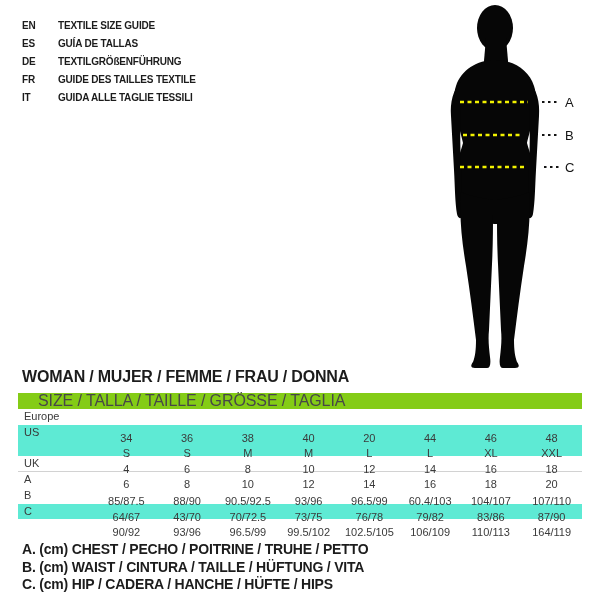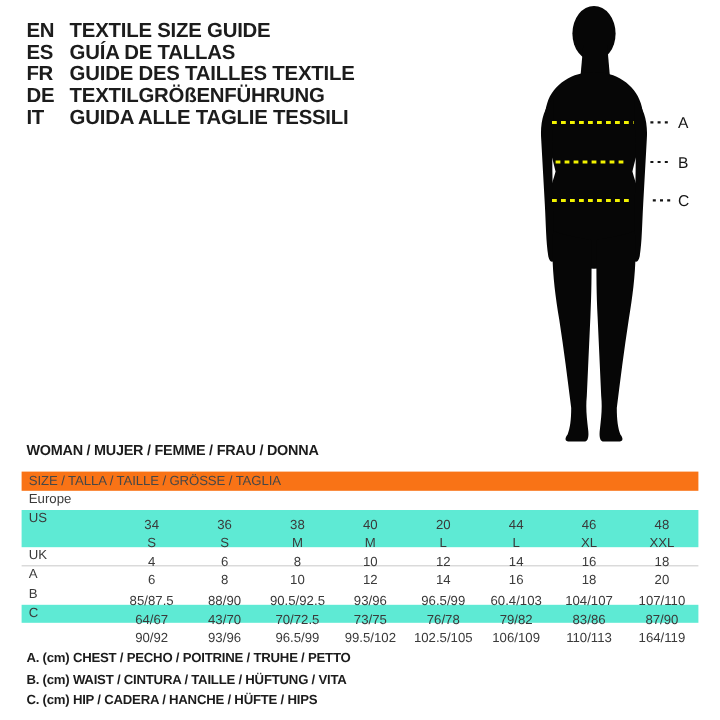--- a/index.html
+++ b/index.html
@@ -2,61 +2,61 @@
 <html><head>
 <meta charset="utf-8">
 <style>
   html,body{margin:0;padding:0;}
   .page{
     position:relative; width:600px; height:600px; background:#ffffff;
     font-family:"Liberation Sans", sans-serif; color:#1c1c1c; overflow:hidden;
   }
   
   .lang-block{position:absolute; left:22px; top:17px;}
-  .lang-line{display:flex; height:18px; line-height:18px; font-weight:bold; font-size:17px; letter-spacing:-0.2px;}
+  .lang-line{display:flex; height:18px; line-height:18px; font-weight:bold; font-size:10px; letter-spacing:-0.2px;}
   .lang-code{width:36px;}
   .lang-title{white-space:nowrap;}
   
   .figure-wrap{position:absolute; left:415px; top:0; width:185px; height:380px;}
   .marker-label{font-size:13px; fill:#141414; font-family:"Liberation Sans",sans-serif;}
   
-  .section-title{position:absolute; left:22px; top:368px; font-weight:bold; font-size:12px; letter-spacing:-0.2px;}
+  .section-title{position:absolute; left:22px; top:368px; font-weight:bold; font-size:16px; letter-spacing:-0.2px;}
   
   .size-table{position:absolute; left:18px; top:393px; width:564px;}
-  .t-header{height:16px; line-height:16px; background:#f97316; color:#474747; font-size:11px; padding-left:6px; box-sizing:border-box; letter-spacing:-0.1px;}
+  .t-header{height:16px; line-height:16px; background:#84cc16; color:#474747; font-size:16px; padding-left:20px; box-sizing:border-box; letter-spacing:-0.1px;}
   .t-row{display:flex; height:15.5px; line-height:15.5px; font-size:11px; color:#3a3a3a; box-sizing:border-box;align-items:center;}
   .t-row.shaded{background:#5eead4;}
   .t-row.sep{border-top:1.5px solid #d2d2d2; height:17px; line-height:15.5px;}
   .t-label{width:78px; padding-left:6px; box-sizing:border-box;}
   .t-cell{flex:1; text-align:center;margin-top:43px;}
   
   .measure-legend{position:absolute; left:22px; top:541px;}
-  .legend-line{height:17.5px; line-height:17.5px; font-weight:bold; font-size:11px; letter-spacing:-0.2px; white-space:nowrap;}
+  .legend-line{height:17.5px; line-height:17.5px; font-weight:bold; font-size:14px; letter-spacing:-0.2px; white-space:nowrap;}
 </style>
 </head>
 <body>
 
 <div class="page">
 
   <div class="lang-block">
       <div class="lang-line">
         <span class="lang-code">EN</span>
         <span class="lang-title">TEXTILE SIZE GUIDE</span>
       </div>
       <div class="lang-line">
         <span class="lang-code">ES</span>
         <span class="lang-title">GUÍA DE TALLAS</span>
       </div>
       <div class="lang-line">
+        <span class="lang-code">DE</span>
+        <span class="lang-title">TEXTILGRÖßENFÜHRUNG</span>
+      </div>
+      <div class="lang-line">
         <span class="lang-code">FR</span>
         <span class="lang-title">GUIDE DES TAILLES TEXTILE</span>
-      </div>
-      <div class="lang-line">
-        <span class="lang-code">DE</span>
-        <span class="lang-title">TEXTILGRÖßENFÜHRUNG</span>
       </div>
       <div class="lang-line">
         <span class="lang-code">IT</span>
         <span class="lang-title">GUIDA ALLE TAGLIE TESSILI</span>
       </div>
     </div>
 
   <div class="figure-wrap">
     <svg width="185" height="380" viewBox="0 0 185 380">
       <g>

